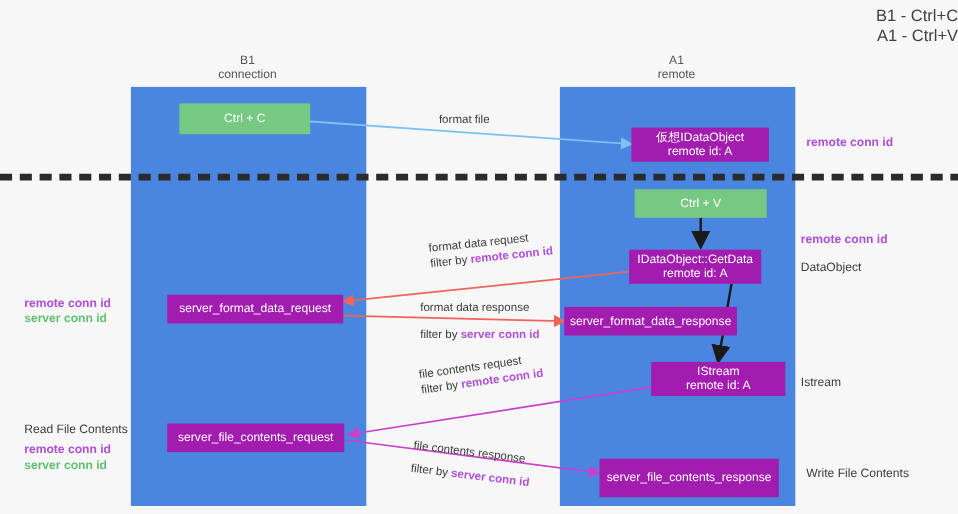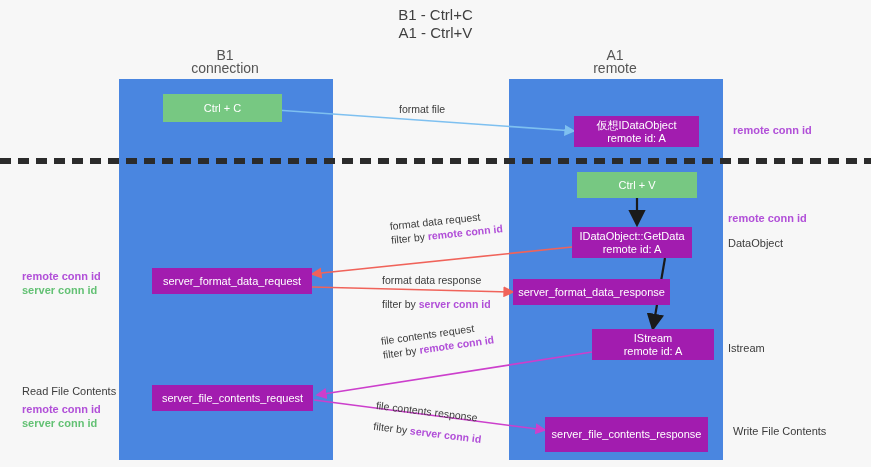--- a/index.html
+++ b/index.html
@@ -8,28 +8,28 @@
     background:#f7f7f7;
     font-family:"Liberation Sans", sans-serif;
     overflow:hidden;
     position:relative;
   }
   #stage{position:absolute;left:0;top:0;width:871px;height:467px;}
 
   
   .title{
     position:absolute;left:0;top:6px;width:871px;
-    text-align:center;color:#404040;font-size:15px;line-height:18px;
+    text-align:right;color:#404040;font-size:15px;line-height:18px;
     white-space:pre-line;
   }
 
   
   .lane-head{
     position:absolute;text-align:center;color:#555;
-    font-size:14px;line-height:13px;white-space:pre-line;
+    font-size:11px;line-height:13px;white-space:pre-line;
   }
 
   
   .box{
     position:absolute;
     display:flex;align-items:center;justify-content:center;
     text-align:center;color:#ffffff;
     font-size:11px;line-height:13px;white-space:pre-line;
     box-sizing:border-box;
   }

